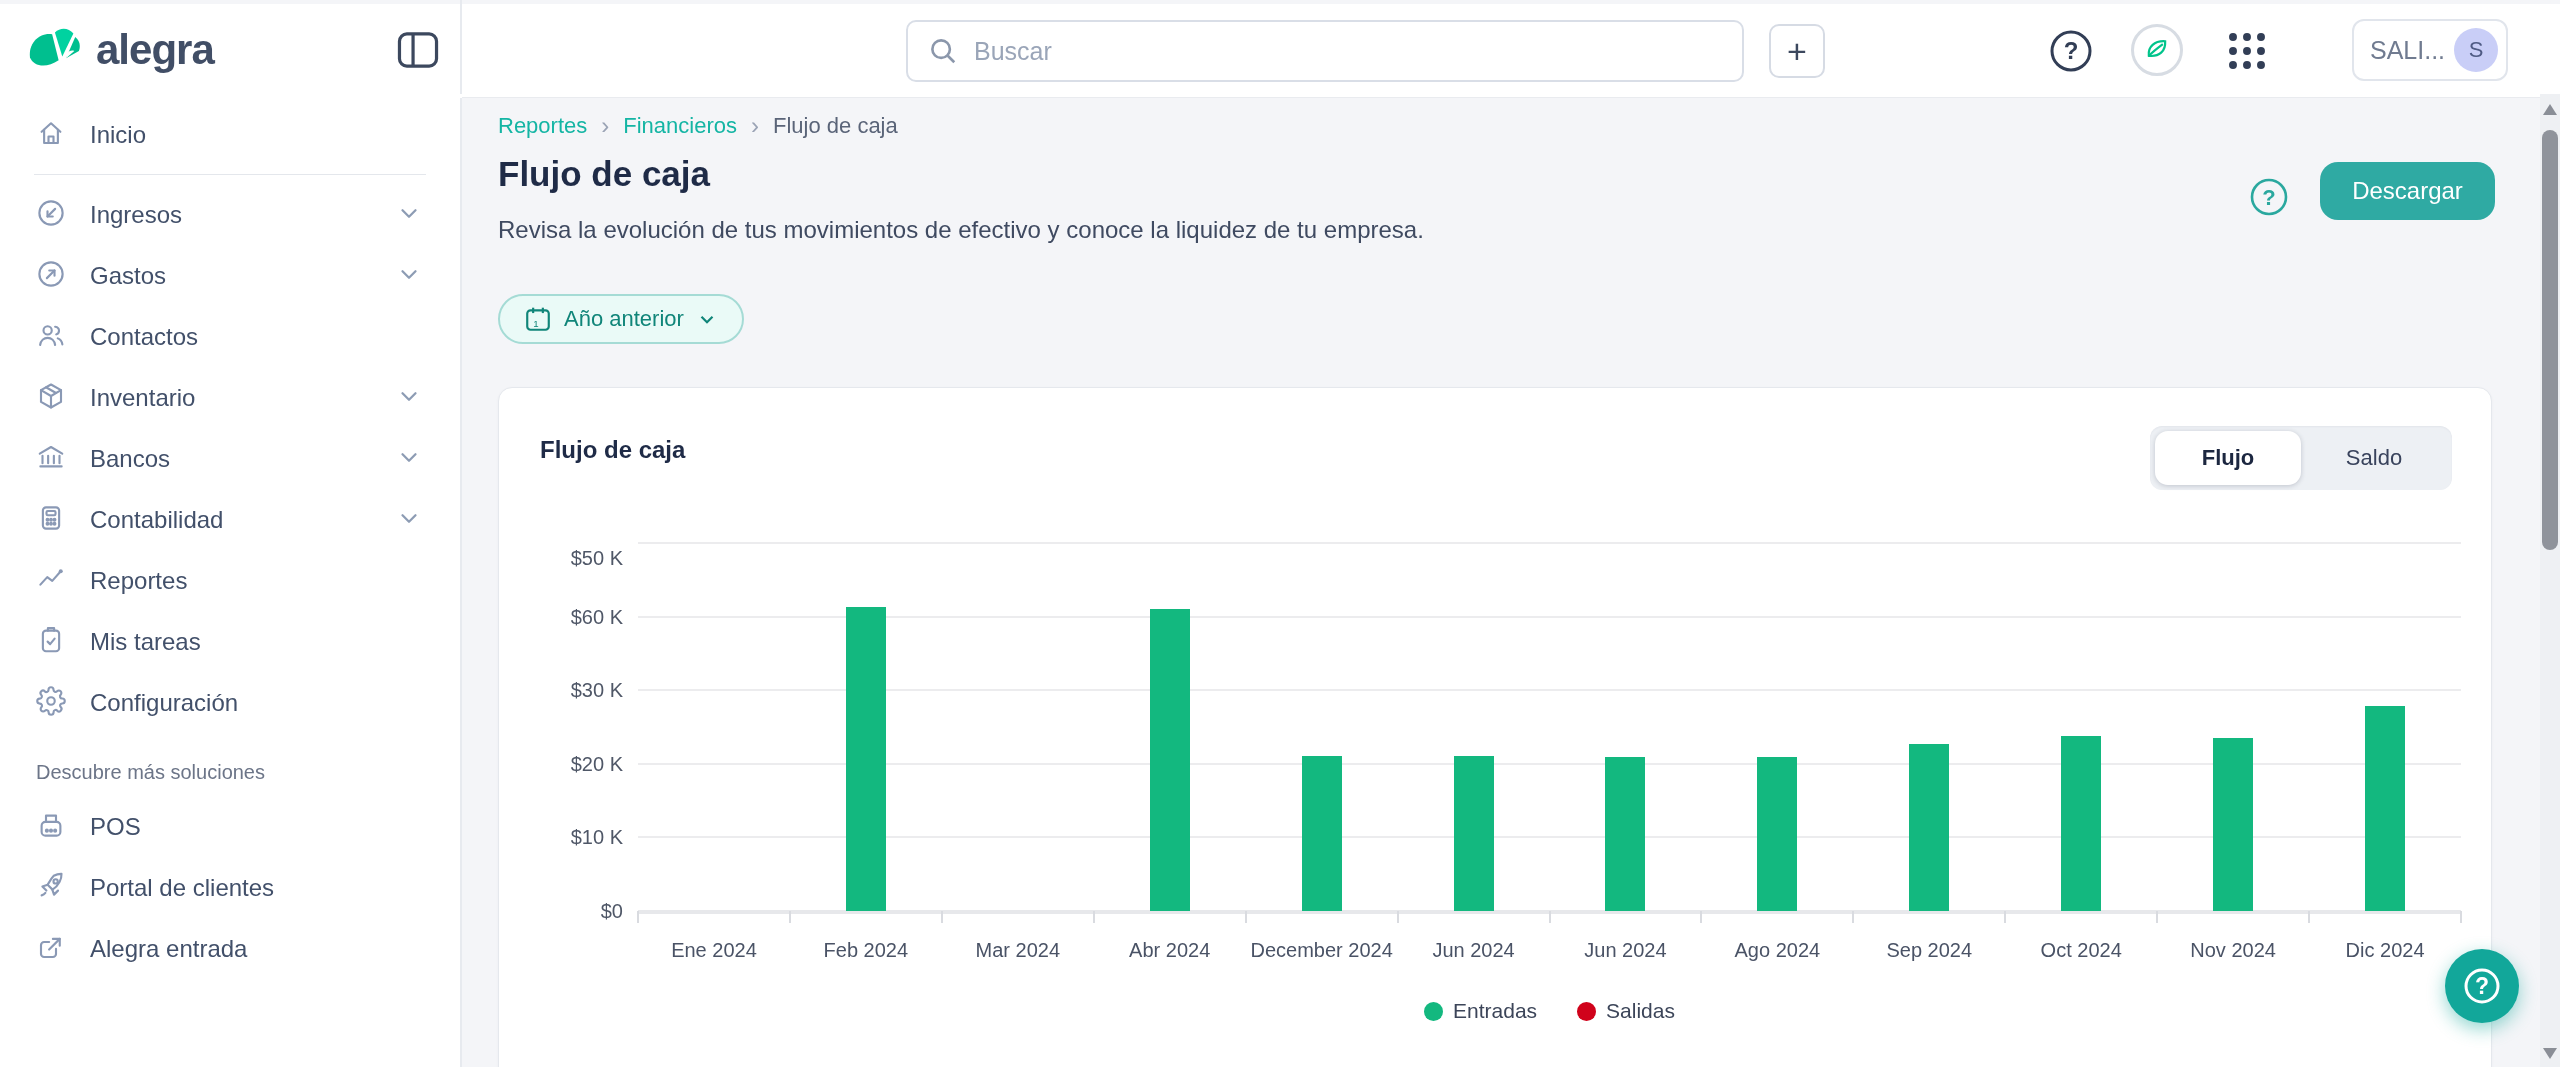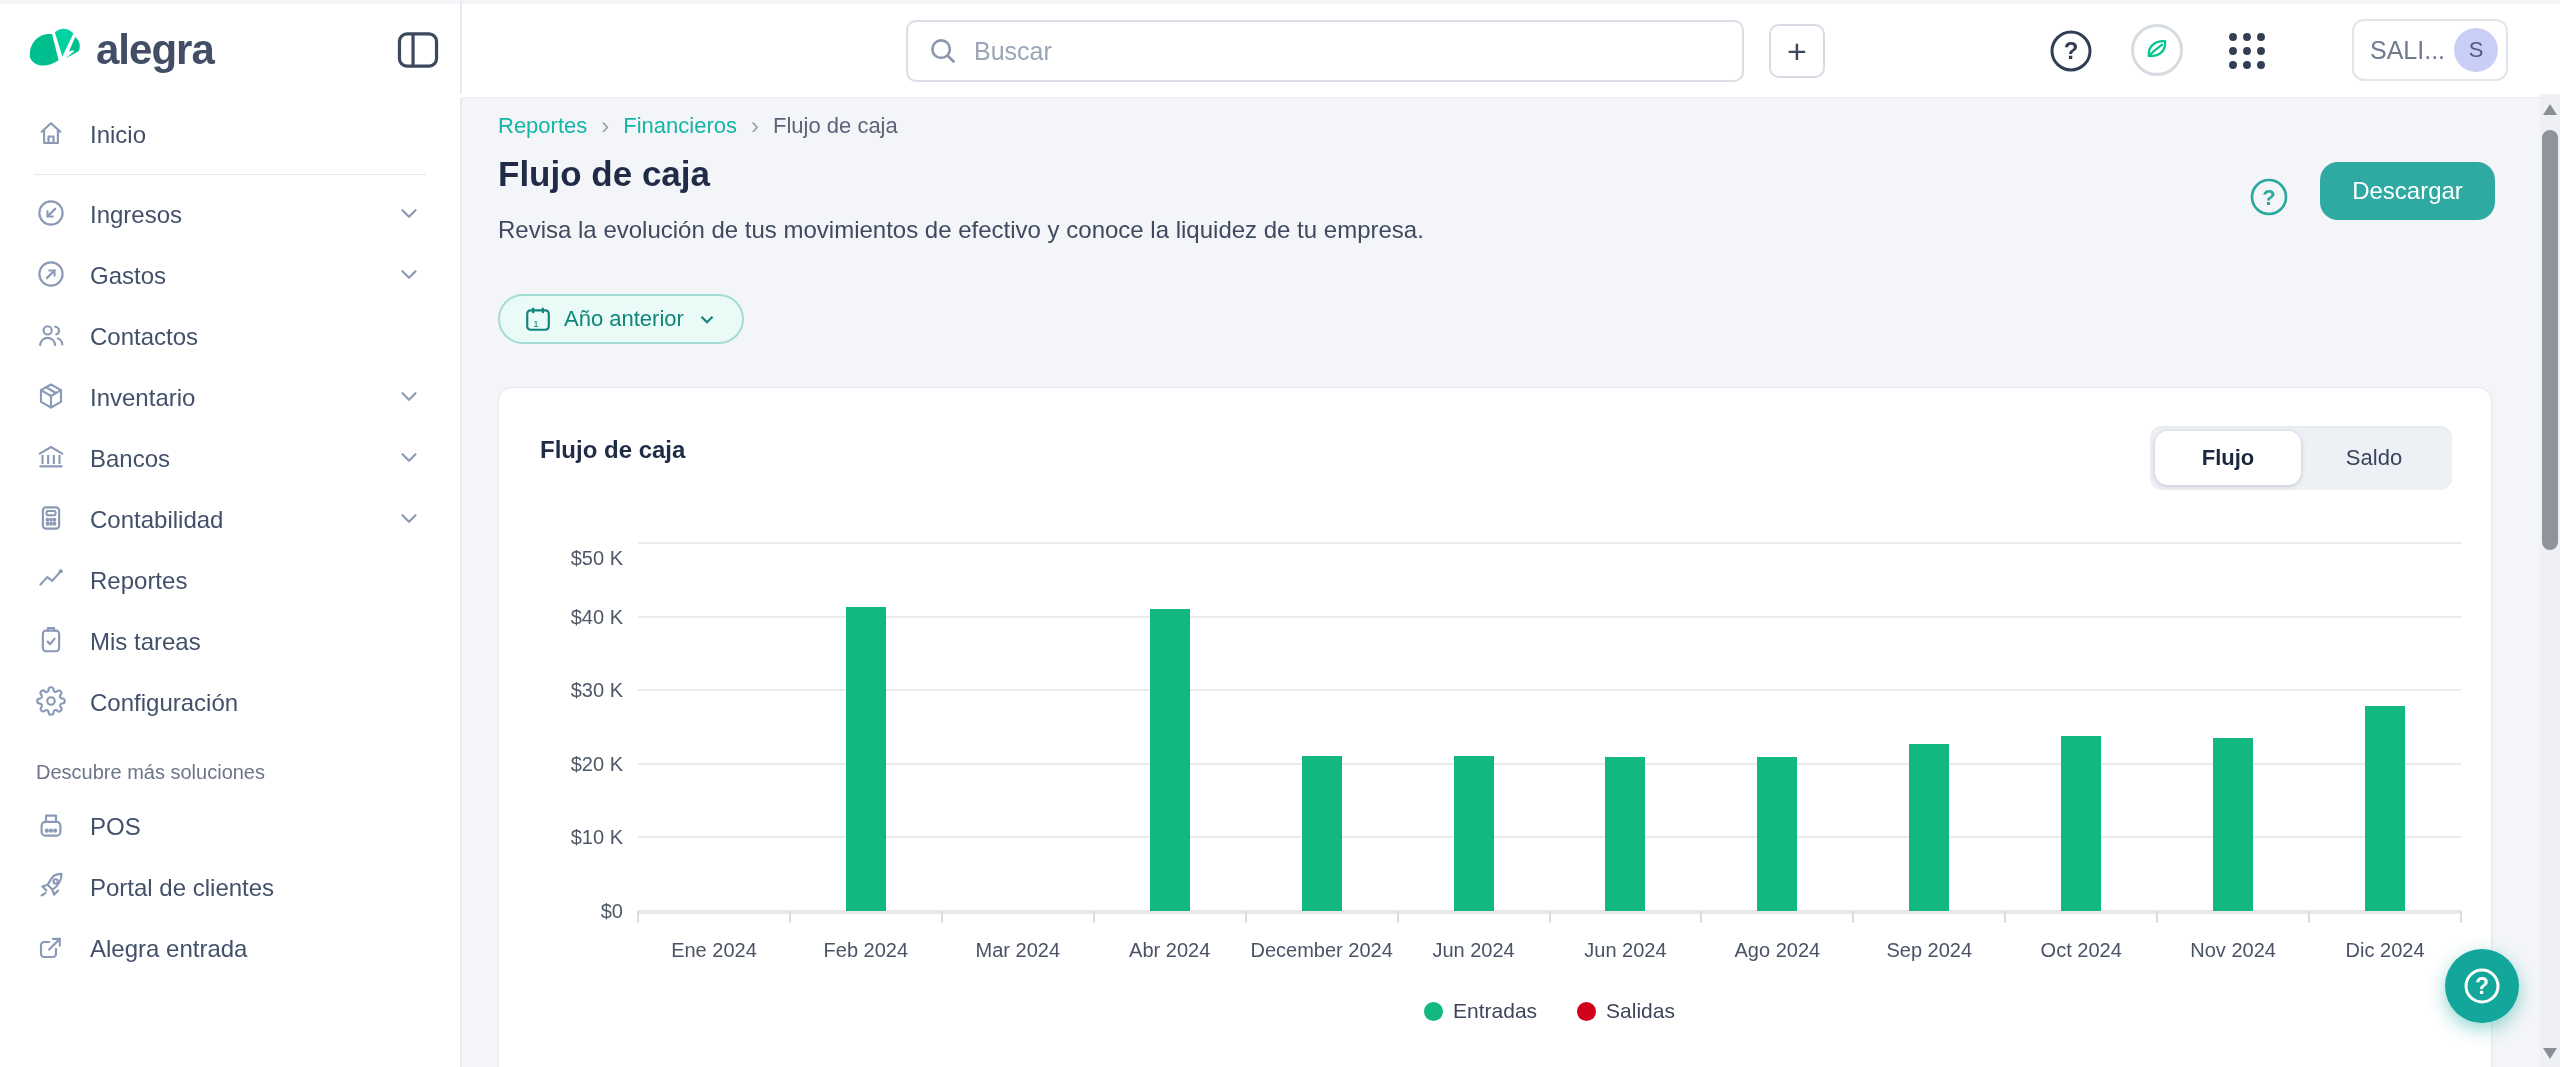--- a/index.html
+++ b/index.html
@@ -301,21 +301,21 @@
     <section class="card">
       <h2 class="card-title">Flujo de caja</h2>
       <div class="toggle" id="toggle">
           <div class="seg active">Flujo</div>
           <div class="seg">Saldo</div>
         </div>
       <div class="chart" id="chart">
           <div class="gridline" style="left: 139px; width: 1823px; top: 154px;"></div>
           <div class="ylab" style="left: 14px; top: 159px;">$50 K</div>
           <div class="gridline" style="left: 139px; width: 1823px; top: 227.6px;"></div>
-          <div class="ylab" style="left: 14px; top: 217.6px;">$40 K</div>
+          <div class="ylab" style="left: 14px; top: 217.6px;">$60 K</div>
           <div class="gridline" style="left: 139px; width: 1823px; top: 301.2px;"></div>
           <div class="ylab" style="left: 14px; top: 291.2px;">$30 K</div>
           <div class="gridline" style="left: 139px; width: 1823px; top: 374.8px;"></div>
           <div class="ylab" style="left: 14px; top: 364.8px;">$20 K</div>
           <div class="gridline" style="left: 139px; width: 1823px; top: 448.4px;"></div>
           <div class="ylab" style="left: 14px; top: 438.4px;">$10 K</div>
           <div class="gridline zero" style="left: 139px; width: 1823px; top: 522px;"></div>
           <div class="ylab" style="left: 14px; top: 512px;">$0</div>
           <div class="xtick" style="left: 138px; top: 523px;"></div>
           <div class="xtick" style="left: 289.917px; top: 523px;"></div>

